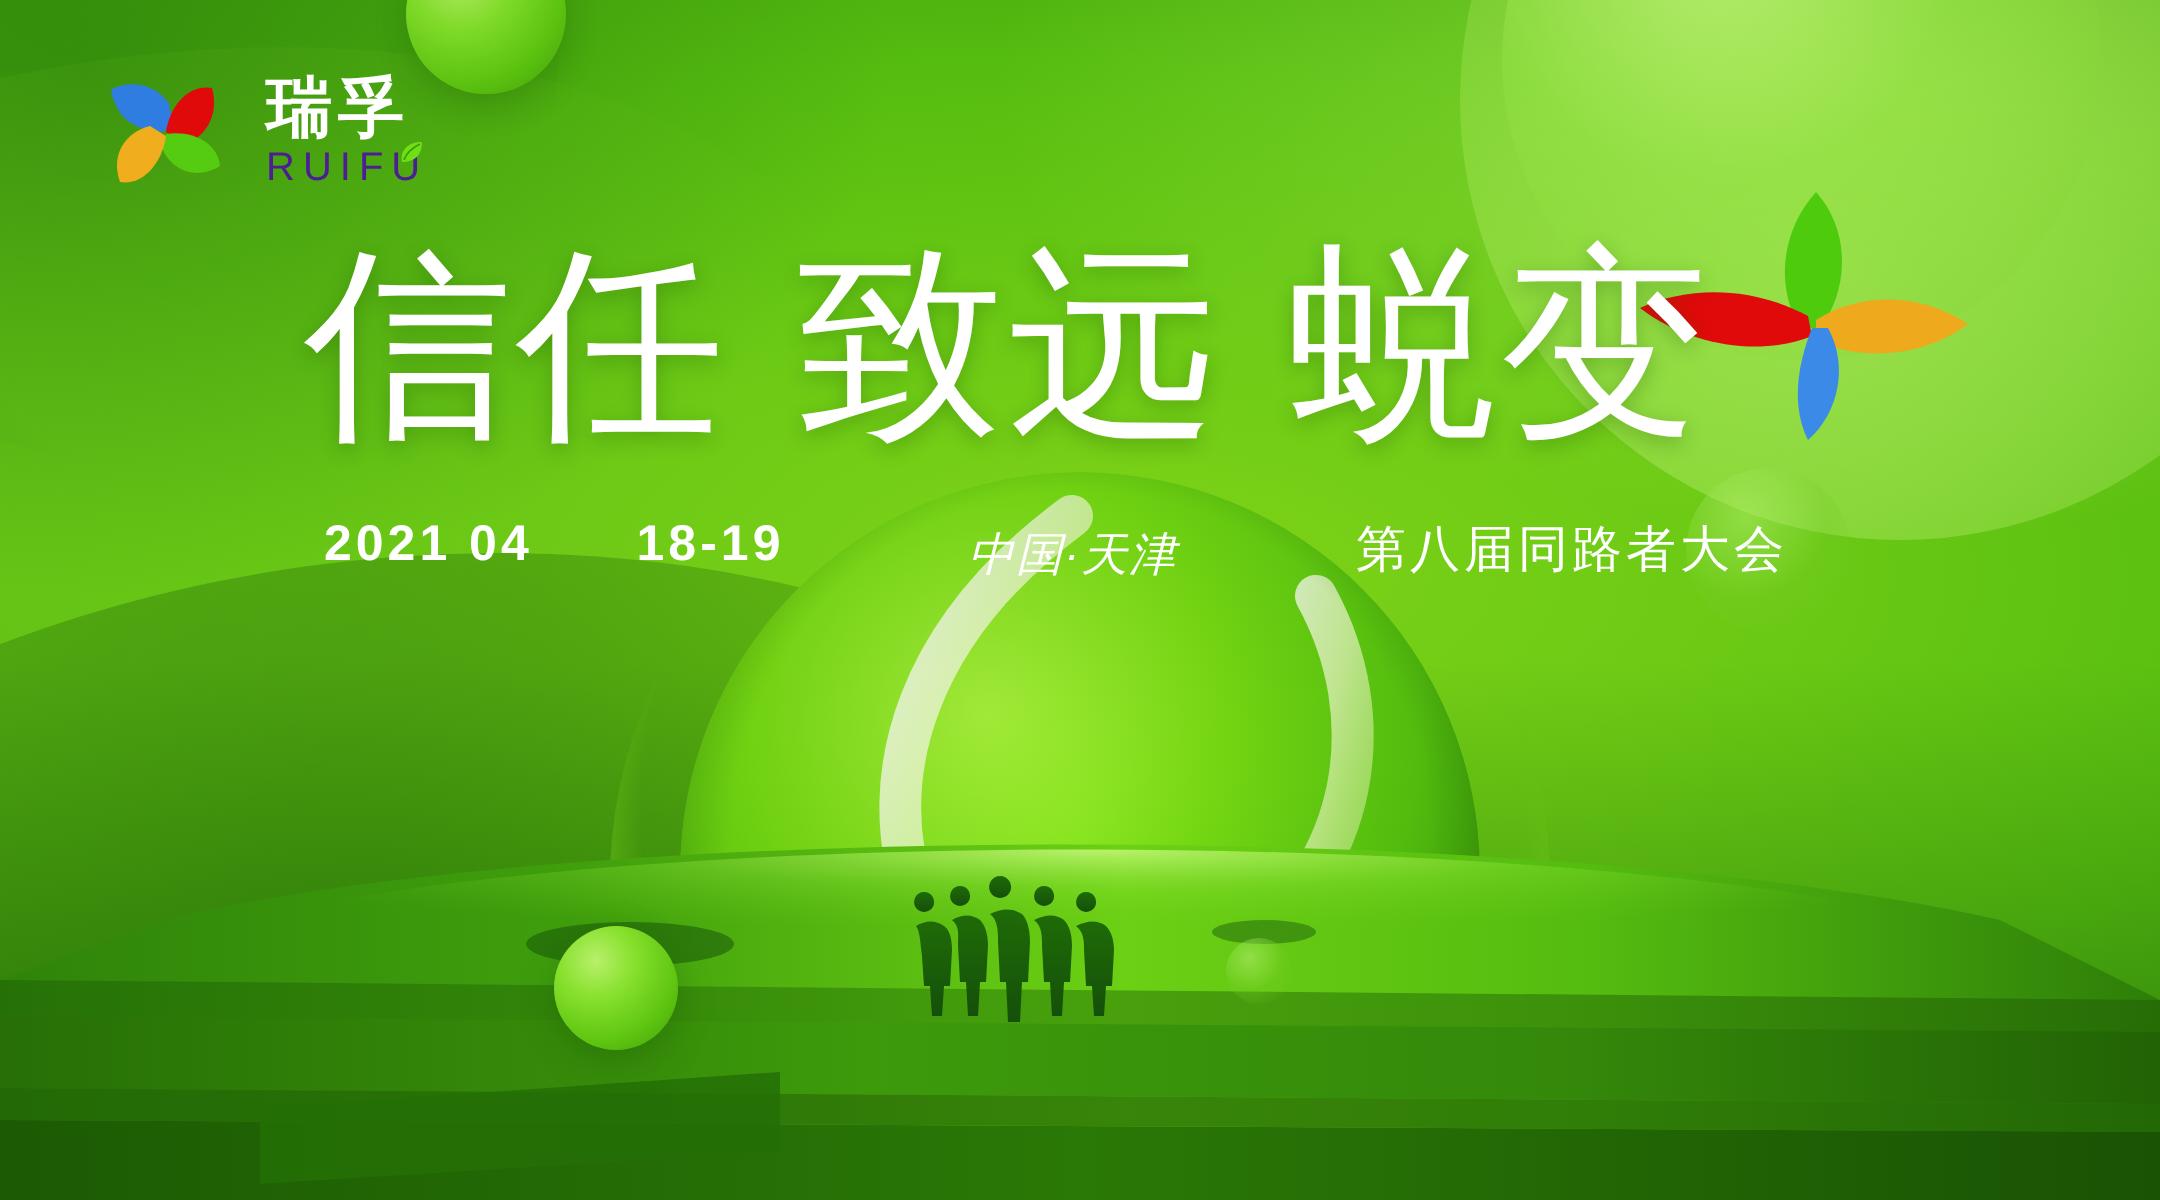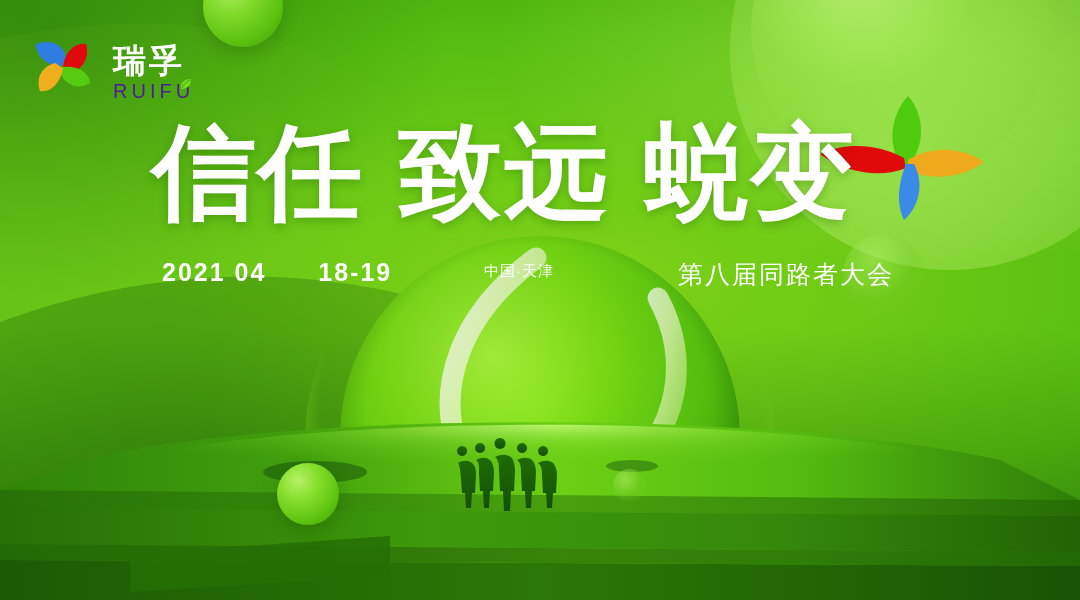--- a/index.html
+++ b/index.html
@@ -98,21 +98,21 @@
   .hero-ring {
     position: absolute;
     left: 50%; top: 206px;
     width: 470px; height: 470px;
     margin-left: -235px;
     border-radius: 50%;
     background: radial-gradient(circle at 50% 42%, rgba(150,225,60,0.0) 61%, rgba(104,190,22,0.55) 66%, rgba(66,148,12,0.62) 80%, rgba(50,124,8,0.0) 100%);
   }
 
   
-  .logo { position: absolute; left: 29px; top: 33px; display: flex; align-items: flex-end; }
+  .logo { position: absolute; left: 49px; top: 33px; display: flex; align-items: flex-start; }
   .logo-cn {
     color: #ffffff;
     font-size: 33px;
     font-weight: 700;
     letter-spacing: 3px;
     line-height: 1;
     margin-bottom: 4px;
   }
   .logo-en {
     color: #4c1d95;
@@ -125,21 +125,21 @@
   .logo-text { margin-left: 16px; margin-top: 4px; }
 
   
   .headline {
     position: absolute;
     left: 152px;
     top: 120px;
     display: flex;
     align-items: baseline;
     color: #ffffff;
-    font-weight: 700;
+    font-weight: 400;
     font-size: 104px;
     line-height: 1;
     letter-spacing: 2px;
     font-family: "DejaVu Sans", "Liberation Sans", sans-serif;
     text-shadow: 0 3px 10px rgba(24,80,4,0.30);
     white-space: nowrap;
   }
   .headline .word { margin-right: 34px; }
   .headline .word:last-child { margin-right: 0; }
 
@@ -151,23 +151,24 @@
     font-size: 25px;
     font-weight: 700;
     letter-spacing: 2px;
     white-space: nowrap;
   }
   .meta-date .gap { display: inline-block; width: 34px; }
   .meta-city {
     position: absolute;
     left: 484px; top: 262px;
     color: #ffffff;
-    font-size: 15px;
+    font-size: 23px;
     letter-spacing: 1px;
     white-space: nowrap;
+    font-style: italic;
   }
   .meta-conf {
     position: absolute;
     left: 678px; top: 258px;
     color: #ffffff;
     font-size: 25px;
     letter-spacing: 2px;
     white-space: nowrap;
     text-align: right;
   }

